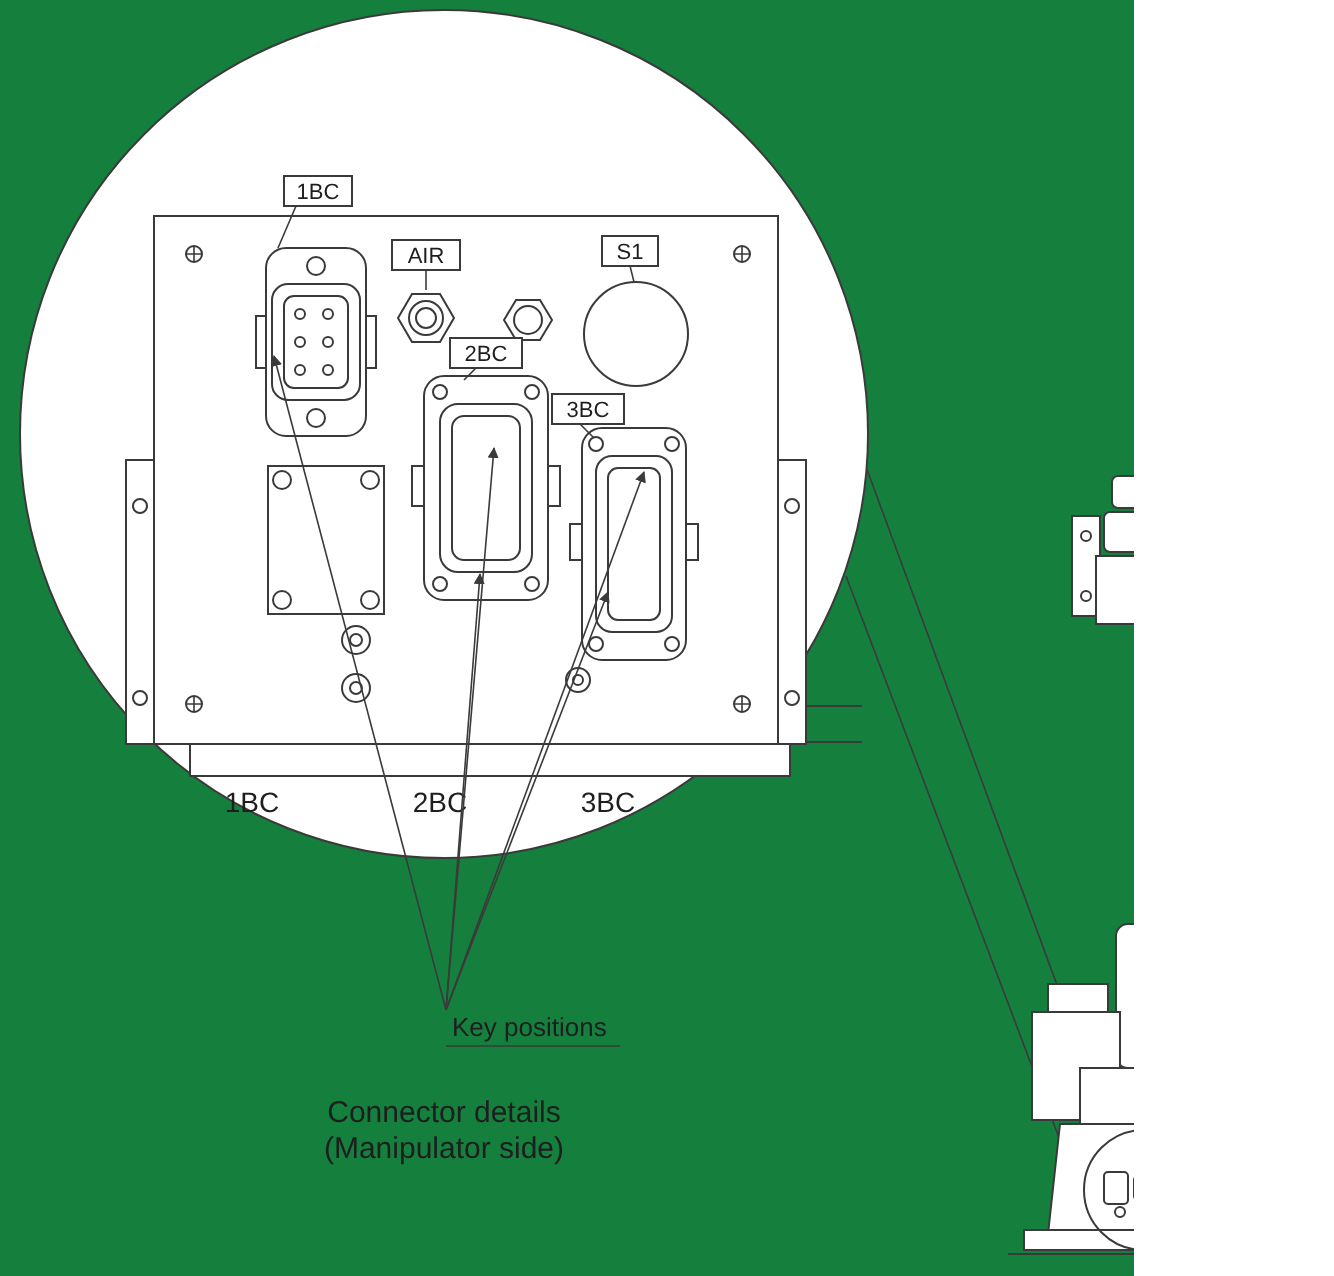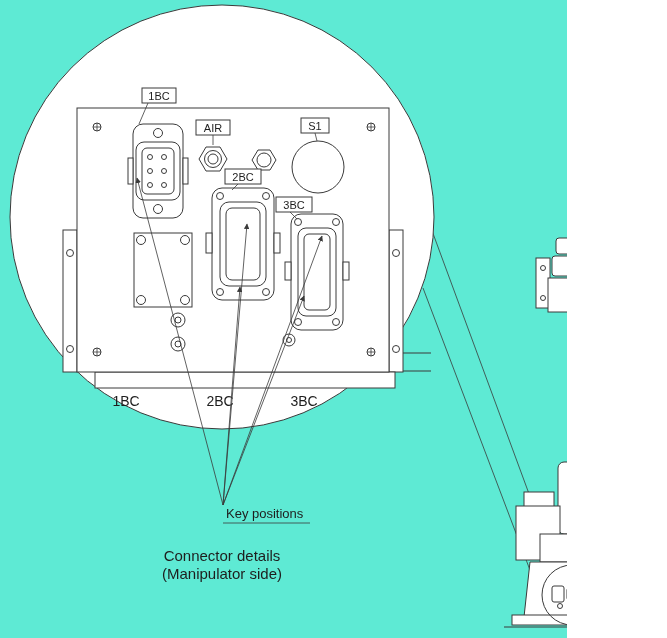--- a/index.html
+++ b/index.html
@@ -1,19 +1,19 @@
 <!DOCTYPE html>
 <html><head>
 <meta charset="utf-8">
 <style>
   html,body{margin:0;padding:0;background:#ffffff;}
   .canvas{
     position:relative;
     width:567px;height:638px;
-    background:#5eead4;
+    background:#15803d;
     font-family:"Liberation Sans", sans-serif;
     overflow:hidden;
   }
   svg{position:absolute;left:0;top:0;}
   .ln{stroke:#3a3a3a;stroke-width:1;fill:none;}
   .lnw{stroke:#3a3a3a;stroke-width:1;fill:#ffffff;}
   .thin{stroke:#3a3a3a;stroke-width:0.8;fill:none;}
   .lbl{font-size:11px;fill:#1e1e1e;}
   .big{font-size:14px;fill:#1e1e1e;}
   .key{font-size:13px;fill:#1e1e1e;}

